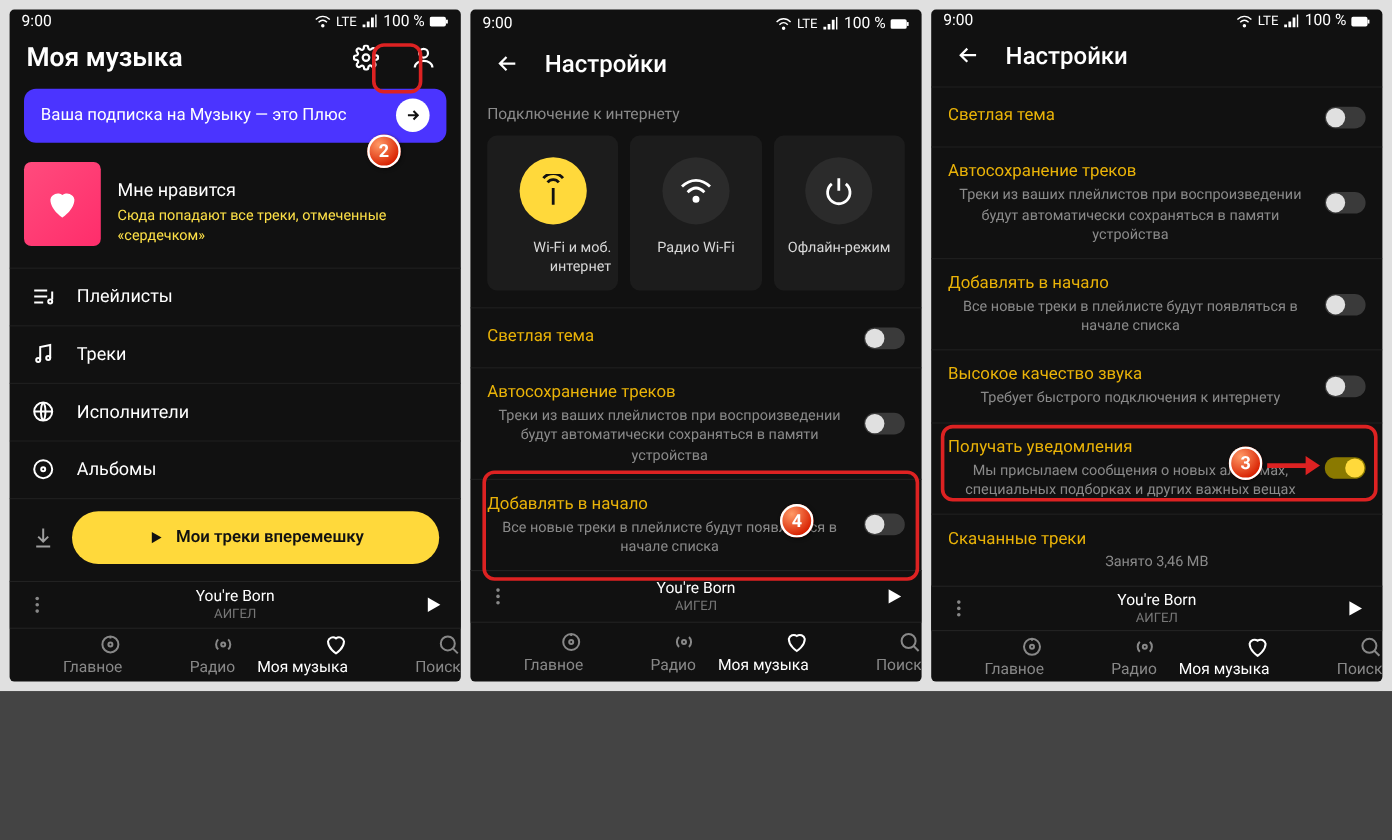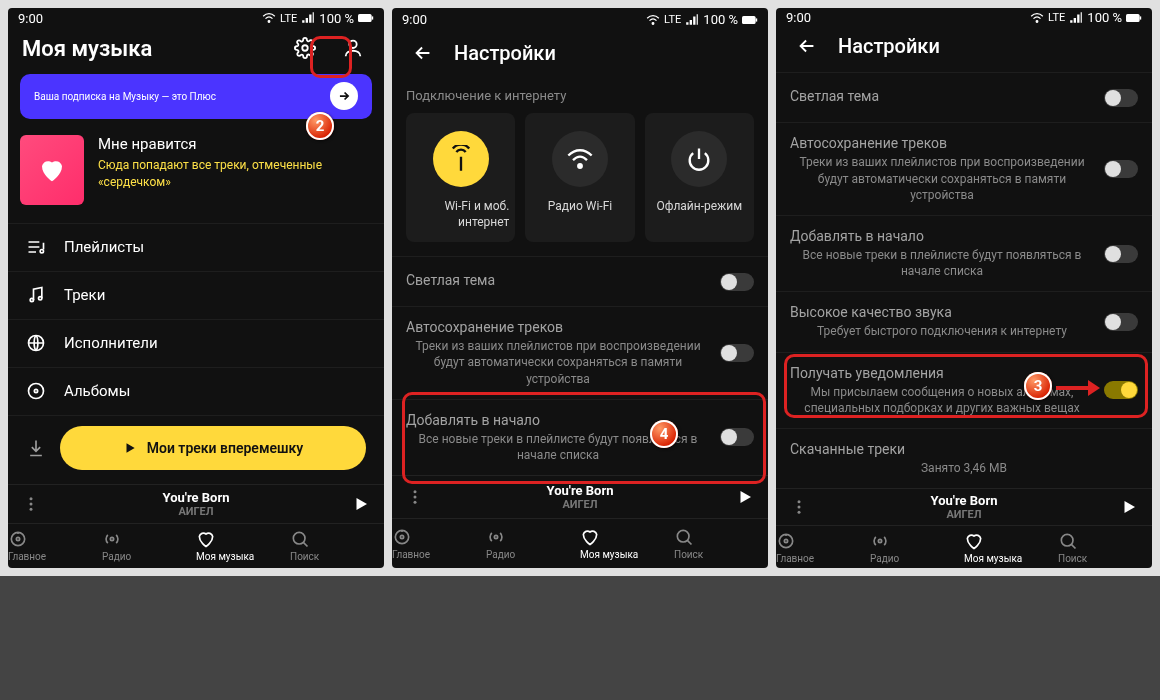--- a/index.html
+++ b/index.html
@@ -9,60 +9,60 @@
   
   .status { height:26px; display:flex; align-items:center; justify-content:space-between; padding:0 10px; font-size:13px; color:#fff; }
   .status .right { display:flex; align-items:center; gap:4px; }
   .wifi-mini, .sig-mini, .bat-mini, .lte-mini { font-size:11px; }
   
   .header { height:48px; display:flex; align-items:center; padding:0 14px; gap:14px; }
   .header .title { font-size:22px; font-weight:600; color:#fff; flex:1; }
   .header .settings-title { font-size:20px; font-weight:500; color:#fff; }
   .iconbtn { width:34px; height:34px; display:flex; align-items:center; justify-content:center; color:#fff; }
   
-  .banner { margin:6px 12px 12px; background:#4b34ff; border-radius:10px; height:56px; display:flex; align-items:center; padding:0 14px; color:#fff; font-size:10px; gap:10px; position:relative; }
+  .banner { margin:6px 12px 12px; background:#4b34ff; border-radius:10px; height:56px; display:flex; align-items:center; padding:0 14px; color:#fff; font-size:14px; gap:10px; position:relative; }
   .banner .arrowcircle { width:28px; height:28px; border-radius:50%; background:#fff; display:flex; align-items:center; justify-content:center; margin-left:auto; color:#111; }
   
-  .liked { margin:4px 12px 18px; display:flex; gap:14px; }
+  .liked { margin:4px 12px 18px; display:flex; gap:14px;align-items:flex-end; }
   .liked .art { width:70px; height:70px; background:linear-gradient(135deg,#ff4b7d,#ff2d6b); border-radius:6px; display:flex; align-items:center; justify-content:center; }
   .liked .art svg { width:30px; height:30px; fill:#fff; }
   .liked .txt .t1 { color:#fff; font-size:15px; margin-bottom:4px; }
   .liked .txt .t2 { color:#fde047; font-size:12px; line-height:1.4; }
   
   .menu { display:flex; flex-direction:column; }
   .menu .row { height:48px; display:flex; align-items:center; padding:0 18px; gap:18px; color:#fff; font-size:15px; border-top:1px solid #1e1e1e; }
   .menu .row svg { width:20px; height:20px; stroke:#fff; fill:none; stroke-width:2; }
   
   .shuffle-wrap { padding:10px 18px 14px; display:flex; align-items:center; gap:14px; border-top:1px solid #1e1e1e;}
   .dlrow { width:20px; color:#9e9e9e; }
   .shuffle { flex:1; height:44px; background:#ffd93b; border-radius:22px; display:flex; align-items:center; justify-content:center; gap:10px; color:#111; font-weight:600; font-size:14px; }
   
-  .nowplaying { height:48px; display:flex; align-items:center; padding:0 14px; gap:12px; border-top:1px solid #222; background:#111;font-weight:bold; }
+  .nowplaying { height:48px; display:flex; align-items:center; padding:0 14px; gap:12px; border-top:1px solid #222; background:#111; }
   .nowplaying .txt { flex:1; text-align:center; }
   .nowplaying .txt .song { color:#fff; font-size:13px; }
   .nowplaying .txt .artist { color:#777; font-size:11px; }
   
   .nav { height:56px; display:flex; border-top:1px solid #222; }
-  .nav .item { flex:1; display:flex; flex-direction:column; align-items:flex-start; justify-content:center; gap:2px; color:#888; font-size:10px; }
+  .nav .item { flex:1; display:flex; flex-direction:column; align-items:flex-end; justify-content:center; gap:2px; color:#888; font-size:13px; }
   .nav .item.active { color:#fff; }
   .nav .item svg { width:20px; height:20px; stroke:currentColor; fill:none; stroke-width:2; }
   
   .section-label { padding:14px 14px 10px; color:#8a8a8a; font-size:13px; }
   .conn-row { display:flex; gap:10px; padding:0 14px 14px; }
   .conn { flex:1; background:#1c1c1c; border-radius:8px; display:flex; flex-direction:column; align-items:center; padding:18px 6px 12px; gap:12px; }
   .conn.selected { background:#1c1c1c; }
   .conn .circle { width:56px; height:56px; border-radius:50%; background:#2b2b2b; display:flex; align-items:center; justify-content:center; }
   .conn.selected .circle { background:#ffd93b; }
   .conn.selected .circle svg { stroke:#111; }
   .conn .circle svg { width:28px; height:28px; stroke:#fff; fill:none; stroke-width:2; }
   .conn .lbl { color:#d8d8d8; font-size:12px; text-align:right; line-height:1.3; }
   .setlist { display:flex; flex-direction:column; }
   .setrow { padding:12px 14px; display:flex; align-items:center; gap:10px; border-top:1px solid #1e1e1e; min-height:50px; }
   .setrow .txt { flex:1; }
-  .setrow .t1 { color:#a3a3a3; font-size:14px; margin-bottom:3px; }
+  .setrow .t1 { color:#eab308; font-size:14px; margin-bottom:3px; }
   .setrow .t2 { color:#8a8a8a; font-size:12px; line-height:1.35;text-align:center; }
   .toggle { width:34px; height:18px; border-radius:9px; background:#3a3a3a; position:relative; flex-shrink:0; }
   .toggle::after { content:""; position:absolute; width:16px; height:16px; border-radius:50%; background:#e0e0e0; top:1px; left:1px; }
   .toggle.on { background:#8a7900; }
   .toggle.on::after { left:17px; background:#ffd93b; }
   
   .highlight { position:absolute; border:3px solid #d22; border-radius:10px; pointer-events:none; z-index:40; }
   .badge { position:absolute; width:28px; height:28px; border-radius:50%; background:radial-gradient(circle at 35% 30%, #ff9a66, #d81f00 70%); color:#fff; font-weight:700; font-size:15px; display:flex; align-items:center; justify-content:center; box-shadow:0 0 0 2px #fff inset, 1px 1px 3px rgba(0,0,0,.6); z-index:50; pointer-events:none; }
   .arrow-svg { position:absolute; z-index:48; pointer-events:none; }
 </style>

